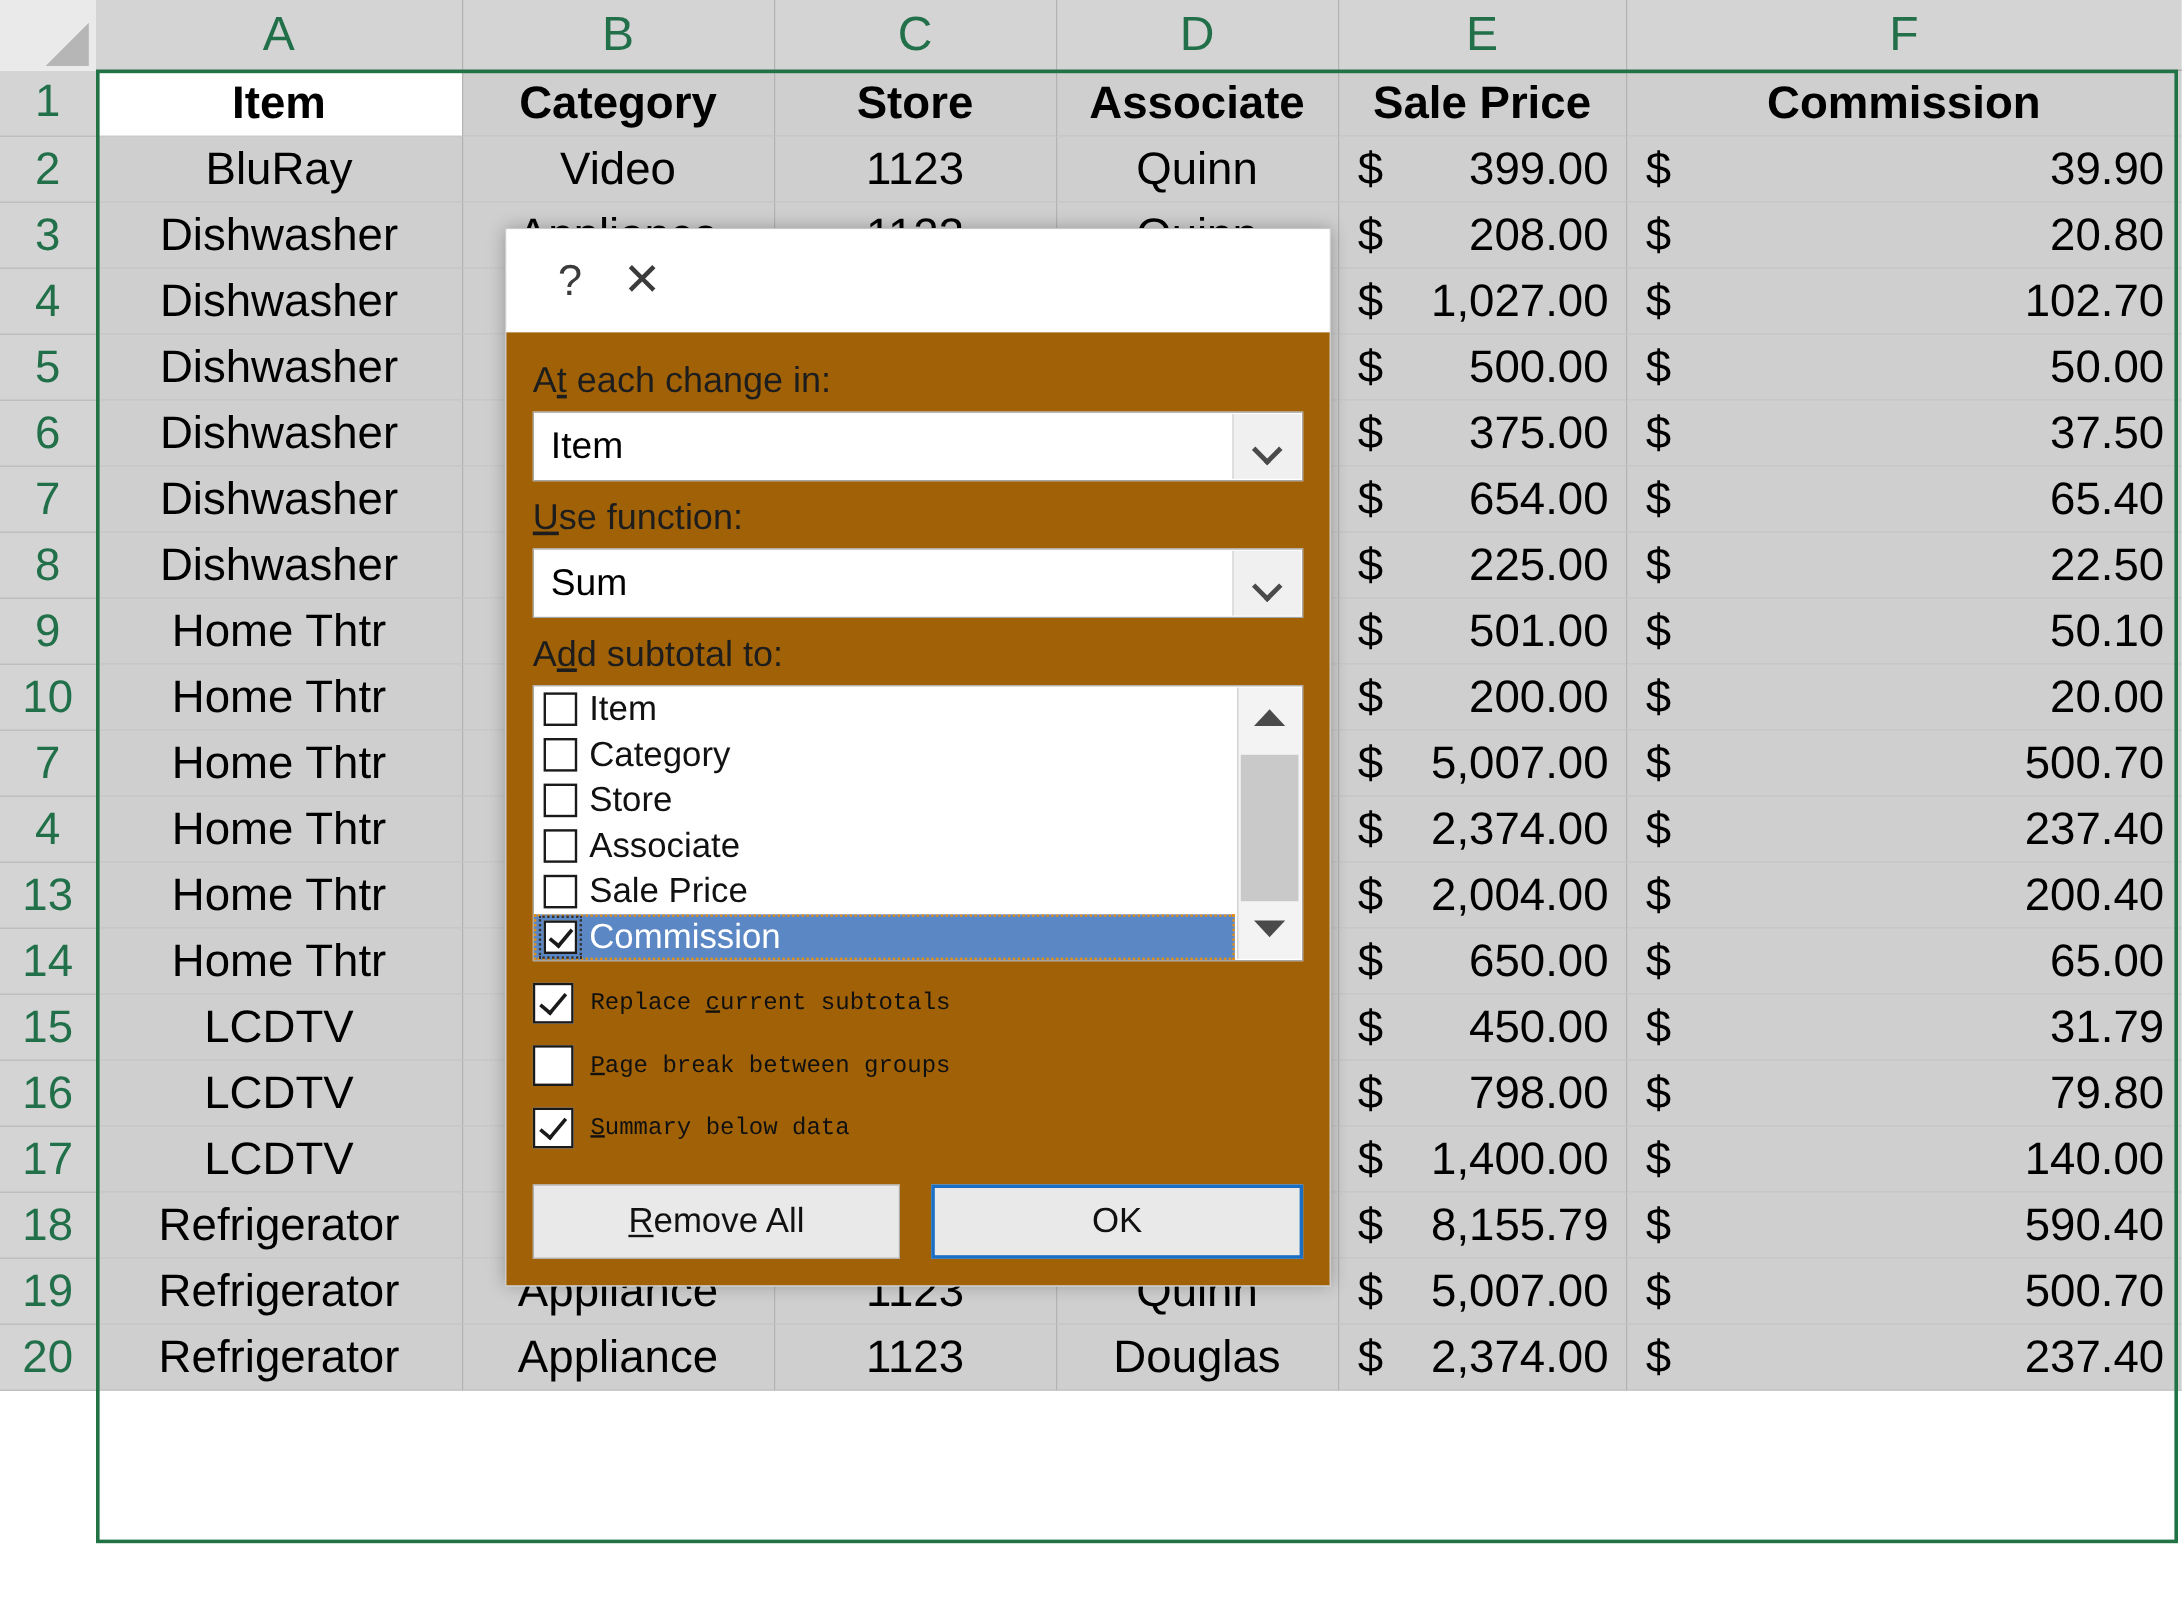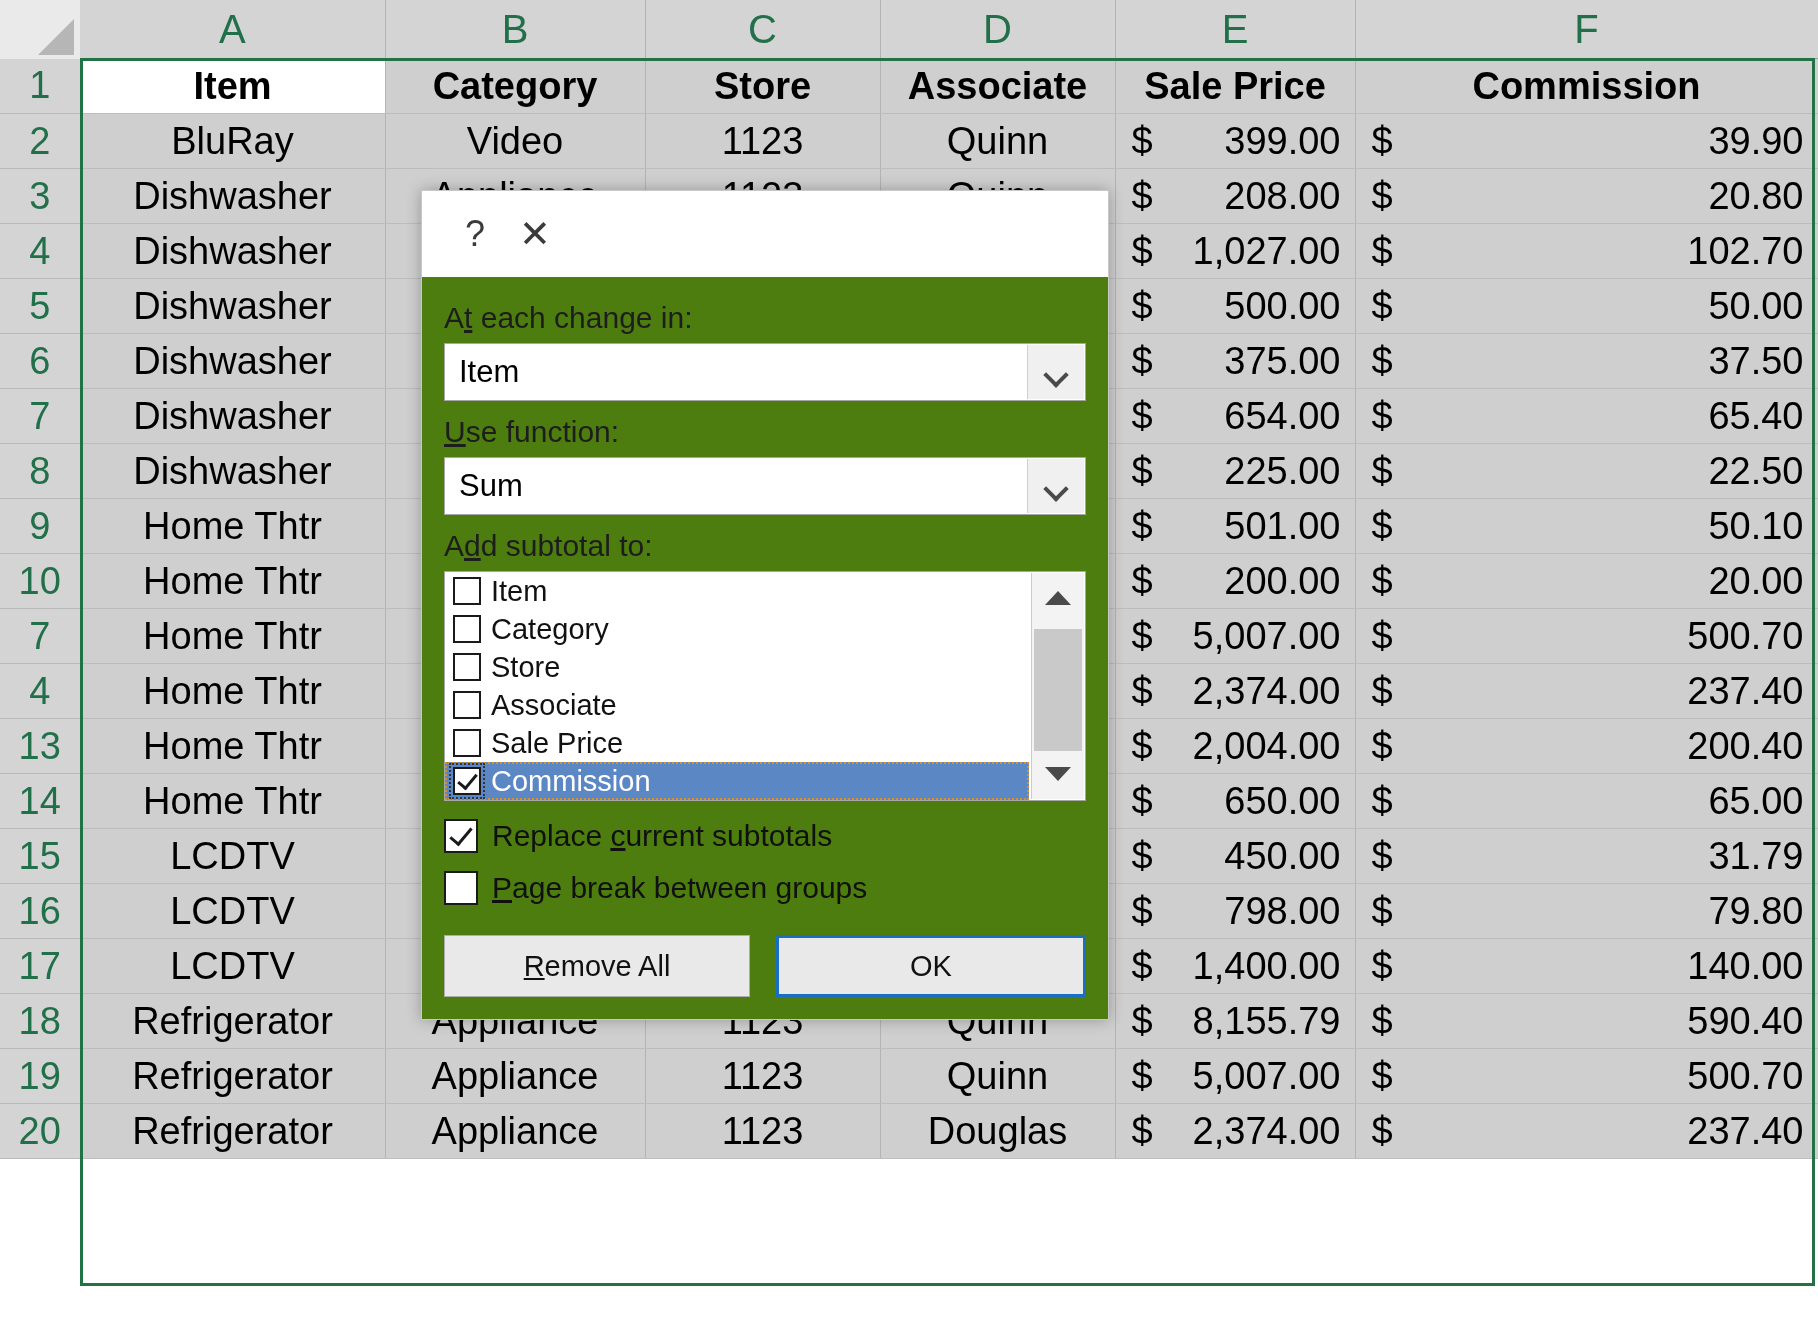--- a/index.html
+++ b/index.html
@@ -154,21 +154,21 @@
   .dlg-close {
     width: 66px;
     text-align: center;
     font-size: 38px;
     color: #3b3b3b;
     cursor: pointer;
     line-height: 1;
   }
   .dlg-body {
     padding: 10px 22px 18px 22px;
-    background: #4d7c0f;
+    background: #a16207;
   }
 
   .fld-label {
     font-size: 30px;
     color: #1d1d1d;
     margin: 14px 0 8px 0;
   }
   .fld-label .ul { text-decoration: underline; }
 
   .combo {
@@ -322,23 +322,24 @@
   .optrow .obox.checked::after {
     content: "";
     position: absolute;
     left: 9px; top: 2px;
     width: 9px; height: 19px;
     border-right: 3px solid #1a1a1a;
     border-bottom: 3px solid #1a1a1a;
     transform: rotate(40deg);
   }
   .optrow .otext {
-    font-size: 30px;
+    font-size: 20px;
     color: #101010;
     white-space: nowrap;
+    font-family: Liberation Mono, monospace;
   }
   .optrow .otext .ul { text-decoration: underline; }
 
   
   .btn-row {
     display: flex;
     gap: 26px;
     margin-top: 30px;
     padding-bottom: 4px;
   }
@@ -832,20 +833,24 @@
 
       <div id="options-list">
           <div class="optrow">
             <span class="obox checked"></span>
             <span class="otext"><span>Replace </span><span class="ul">c</span><span>urrent subtotals</span></span>
           </div>
           <div class="optrow">
             <span class="obox"></span>
             <span class="otext"><span></span><span class="ul">P</span><span>age break between groups</span></span>
           </div>
+          <div class="optrow">
+            <span class="obox checked"></span>
+            <span class="otext"><span></span><span class="ul">S</span><span>ummary below data</span></span>
+          </div>
         </div>
 
       <div class="btn-row" id="button-row">
           <div class="btn">
             <span></span>
             <span class="ul">R</span>
             <span>emove All</span>
           </div>
           <div class="btn default">
             <span>OK</span>

